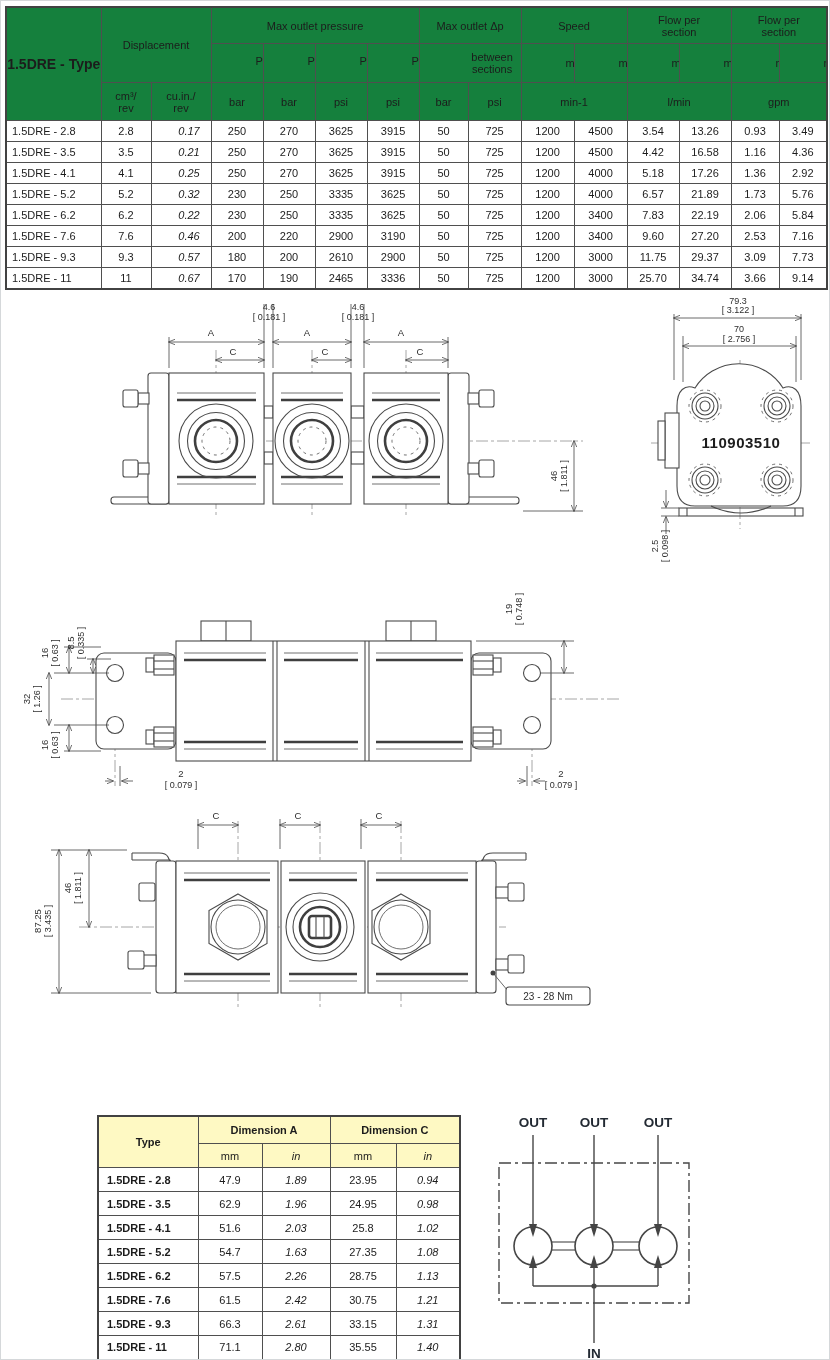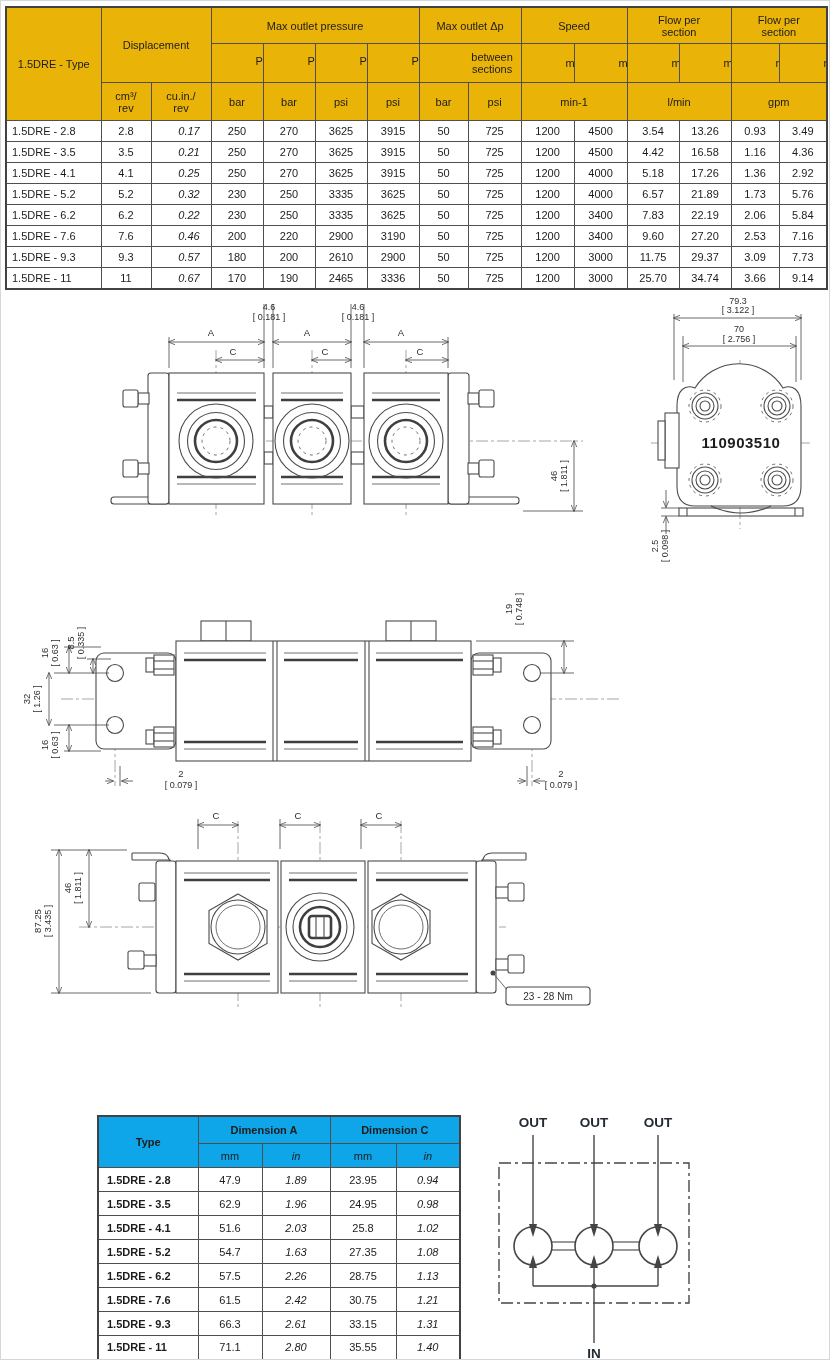--- a/index.html
+++ b/index.html
@@ -7,36 +7,36 @@
           font-family:"Liberation Sans", sans-serif; border:1px solid #d5d8da;
           box-sizing:border-box; overflow:hidden; }
 
   
   table { border-collapse:collapse; table-layout:fixed; }
   .spec-table { position:absolute; left:4px; top:5px; width:821px;
                 border:2px solid #424242; }
   .spec-table th, .spec-table td { border:1px solid #4f4f4f; font-size:11px;
                 color:#1c1c1c; text-align:center; padding:0; white-space:pre-line;
                 overflow:hidden; }
-  .spec-table thead th { background:#eab308; font-weight:normal;margin-top:40px; }
-  .spec-table thead .bold { font-weight:normal; font-size:11px; }
+  .spec-table thead th { background:#15803d; font-weight:normal;margin-top:40px; }
+  .spec-table thead .bold { font-weight:bold; font-size:14px; }
   .spec-table thead tr:nth-child(1) th { height:35px; }
   .spec-table thead tr:nth-child(2) th { height:38px;padding-left:44px; }
   .spec-table thead tr:nth-child(3) th { height:37px; }
   .spec-table tbody tr { height:21px; }
   .spec-table tbody td { background:#fff; }
   .spec-table tbody td:first-child { text-align:left; padding-left:5px; }
   .spec-table tbody td:nth-child(3) { font-style:italic;padding-left:16px; }
   .spec-table sub { font-size:8px; }
 
   .dim-table { position:absolute; left:96px; top:1114px; width:362px;
                border:2px solid #424242; }
   .dim-table th, .dim-table td { border:1px solid #4f4f4f; font-size:11px;
                color:#1c1c1c; text-align:center; padding:0; }
-  .dim-table thead th { background:#0ea5e9;margin-left:8px; }
+  .dim-table thead th { background:#fef9c3;margin-left:8px; }
   .dim-table thead tr:nth-child(1) th { height:26px; }
   .dim-table thead tr:nth-child(2) th { height:23px; font-weight:normal; }
   .dim-table thead .it { font-style:italic; }
   .dim-table tbody tr { height:24px; }
   .dim-table tbody td { background:#fff; }
   .dim-table tbody td:first-child { font-weight:bold; text-align:left; padding-left:8px; }
   .dim-table tbody td:nth-child(3), .dim-table tbody td:nth-child(5) { font-style:italic; }
 
   
   .dwg { position:absolute; }

